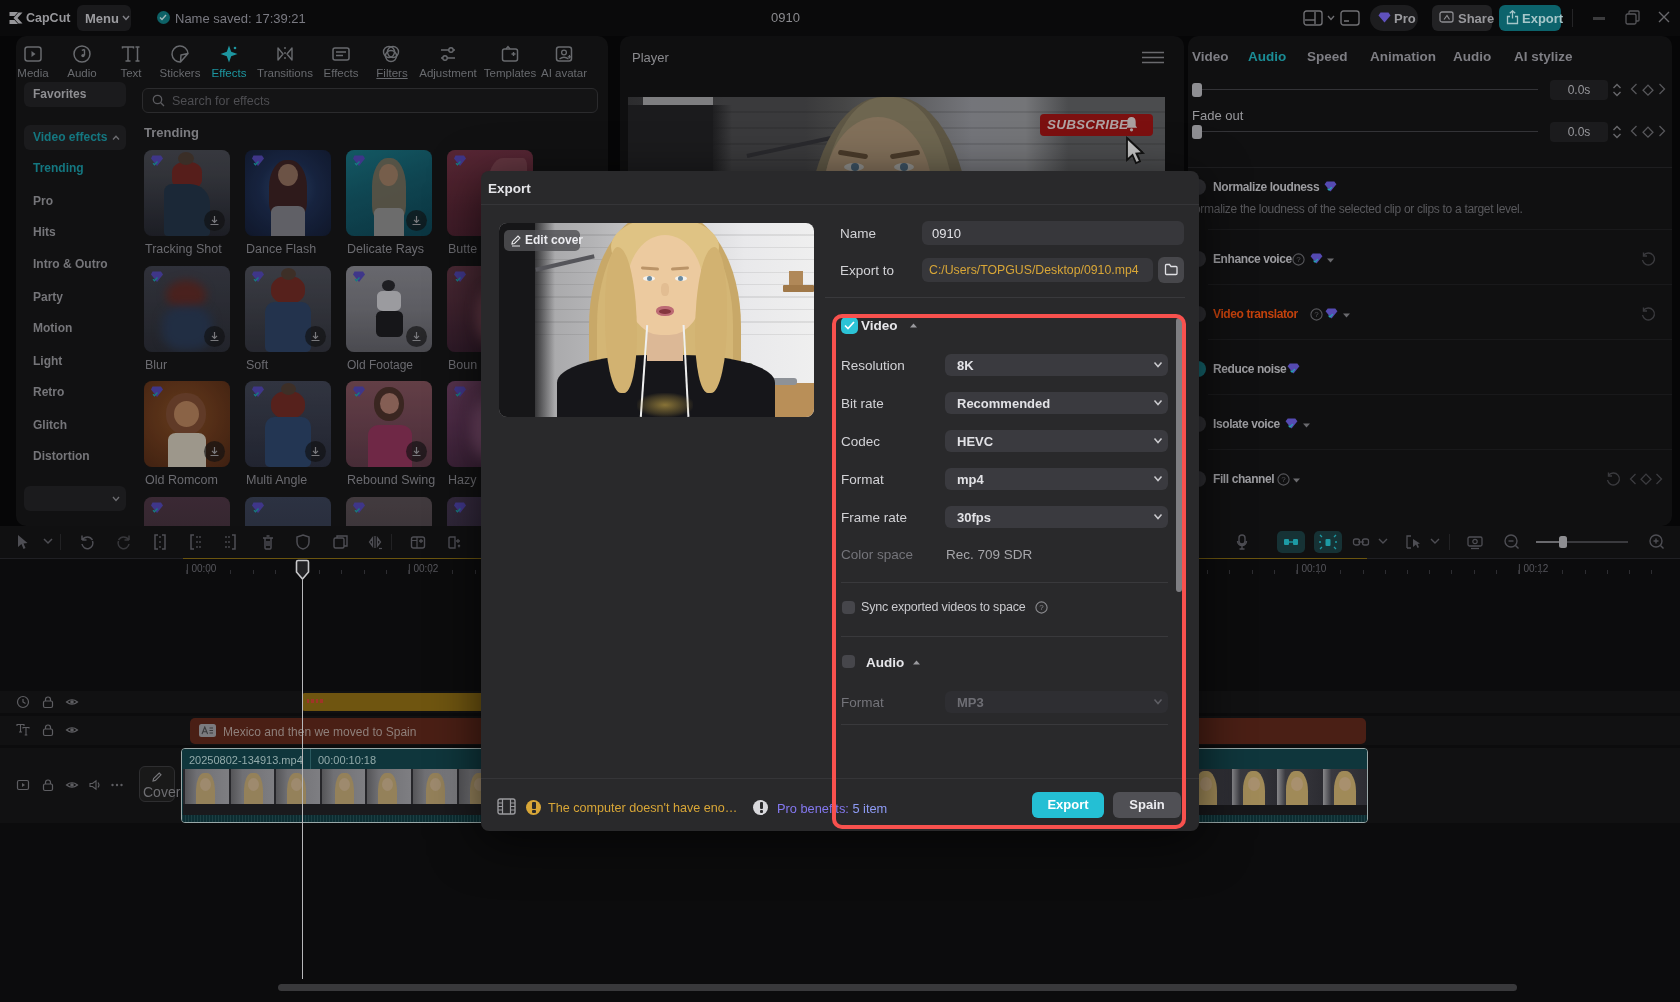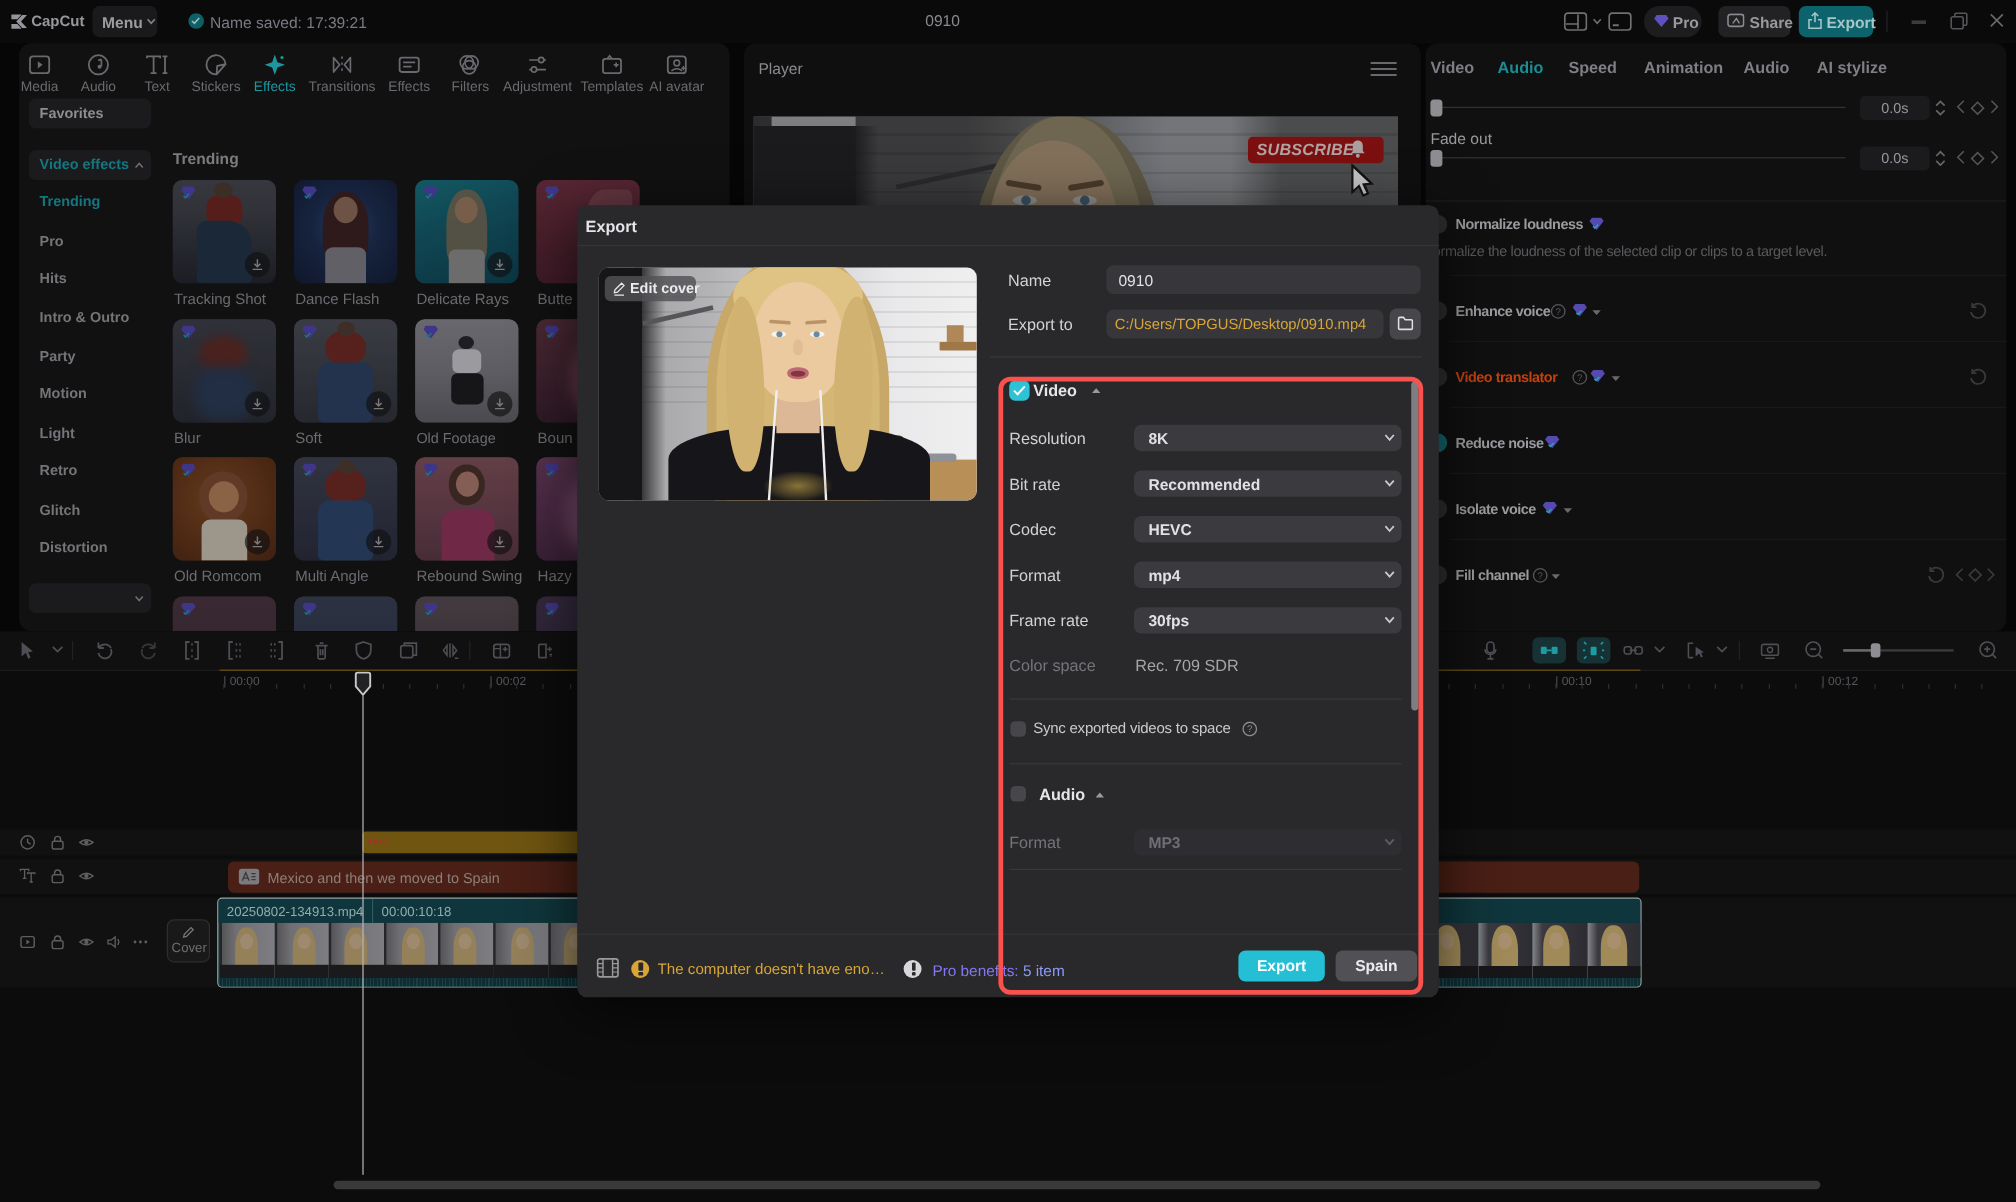--- a/index.html
+++ b/index.html
@@ -104,41 +104,48 @@
 <svg class="abs" style="left:315px;top:8px;" width="20" height="20" viewBox="0 0 20 20">
         <rect x="2" y="4" width="16" height="12" rx="2" stroke="#686a6e" stroke-width="1.5" fill="none"></rect>
         <path d="M5 11.5 H12 M5 8 H15" stroke="#686a6e" stroke-width="1.5"></path>
       </svg>
 <div class="abs" style="left:275px;top:31px;width:100px;text-align:center;font-size:11.5px;color:#686a6e;">Effects</div>
 <svg class="abs" style="left:365px;top:8px;" width="20" height="20" viewBox="0 0 20 20">
         <circle cx="8" cy="8" r="5.5" stroke="#686a6e" stroke-width="1.4" fill="none"></circle>
         <circle cx="12" cy="8" r="5.5" stroke="#686a6e" stroke-width="1.4" fill="none"></circle>
         <circle cx="10" cy="12" r="5.5" stroke="#686a6e" stroke-width="1.4" fill="none"></circle>
       </svg>
-<div class="abs" style="left:325px;top:31px;width:102px;text-align:center;font-size:11.5px;color:#686a6e;">Filters</div>
+<div class="abs" style="left:325px;top:31px;width:102px;text-align:center;font-size:11.5px;color:#686a6e;text-decoration:underline;">Filters</div>
 <svg class="abs" style="left:422px;top:8px;" width="20" height="20" viewBox="0 0 20 20">
         <path d="M3 6 H17 M3 14 H17" stroke="#686a6e" stroke-width="1.4"></path>
         <circle cx="13" cy="6" r="2.2" stroke="#686a6e" stroke-width="1.4" fill="#111112"></circle>
         <circle cx="7" cy="14" r="2.2" stroke="#686a6e" stroke-width="1.4" fill="#111112"></circle>
       </svg>
 <div class="abs" style="left:382px;top:31px;width:100px;text-align:center;font-size:11.5px;color:#686a6e;">Adjustment</div>
 <svg class="abs" style="left:484px;top:8px;" width="20" height="20" viewBox="0 0 20 20">
         <rect x="2.5" y="5" width="15" height="12" rx="2" stroke="#686a6e" stroke-width="1.5" fill="none"></rect>
         <path d="M6 5 L8 2.5 L10 5" stroke="#686a6e" stroke-width="1.4" fill="none"></path>
         <path d="M13.5 8 v4 M11.5 10 h4" stroke="#686a6e" stroke-width="1.4"></path>
       </svg>
 <div class="abs" style="left:444px;top:31px;width:100px;text-align:center;font-size:11.5px;color:#686a6e;">Templates</div>
 <svg class="abs" style="left:538px;top:8px;" width="20" height="20" viewBox="0 0 20 20">
         <rect x="2.5" y="3" width="15" height="14" rx="2.5" stroke="#686a6e" stroke-width="1.5" fill="none"></rect>
         <circle cx="10" cy="8.5" r="2.4" stroke="#686a6e" stroke-width="1.3" fill="none"></circle>
         <path d="M5.5 15 Q10 11.5 14.5 15" stroke="#686a6e" stroke-width="1.3" fill="none"></path>
         <path d="M15.5 11 v3.5 M13.8 12.8 h3.5" stroke="#686a6e" stroke-width="1.2"></path>
       </svg>
 <div class="abs" style="left:498px;top:31px;width:100px;text-align:center;font-size:11.5px;color:#686a6e;">AI avatar</div>
 
+  <div class="abs" style="left:126px;top:52px;width:456px;height:25px;background:#141415;border:1px solid #2b2b2d;border-radius:6px;">
+    <svg class="abs" style="left:9px;top:5px;" width="13" height="13" viewBox="0 0 13 13">
+      <circle cx="5.5" cy="5.5" r="4.2" stroke="#5b5b5f" stroke-width="1.3" fill="none"></circle>
+      <line x1="8.8" y1="8.8" x2="12" y2="12" stroke="#5b5b5f" stroke-width="1.3"></line>
+    </svg>
+    <div class="abs" style="left:29px;top:5px;font-size:12.5px;color:#4e4e52;">Search for effects</div>
+  </div>
   <div class="abs" style="left:128px;top:89px;font-size:13px;font-weight:bold;color:#7c7c80;">Trending</div>
 
 <div class="abs" style="left:8px;top:46px;width:102px;height:25px;background:#1b1b1d;border-radius:6px;"></div>
 <div class="abs" style="left:17px;top:51px;font-size:12px;font-weight:bold;color:#8e8e92;">Favorites</div>
 <div class="abs" style="left:8px;top:89px;width:102px;height:25px;background:#1b1b1d;border-radius:6px;"></div>
 <div class="abs" style="left:17px;top:94px;font-size:12px;font-weight:bold;color:#147780;">Video effects</div>
 <svg class="abs" style="left:96px;top:99px;" width="8" height="6" viewBox="0 0 8 6">
         <path d="M1 4.5 L4 1.2 L7 4.5" stroke="#6e6e72" stroke-width="1.3" fill="none"></path>
       </svg>
 <div class="abs" style="left:17px;top:125px;font-size:12px;font-weight:bold;color:#147780;">Trending</div>
@@ -732,21 +739,21 @@
       </svg>
 <svg class="abs" style="left:110px;top:252px;" width="14" height="14" viewBox="0 0 14 14">
         <circle cx="2.5" cy="7" r="1.2" fill="#5e5e62"></circle>
         <circle cx="7" cy="7" r="1.2" fill="#5e5e62"></circle>
         <circle cx="11.5" cy="7" r="1.2" fill="#5e5e62"></circle>
       </svg>
 <div class="abs" style="left:139px;top:240px;width:36px;height:36px;background:#191919;border:1px solid #2e2e30;border-radius:6px;"></div>
 <svg class="abs" style="left:151px;top:245px;" width="12" height="12" viewBox="0 0 12 12">
         <path d="M2 10 L2.6 7.6 L8.2 2 L10 3.8 L4.4 9.4 L2 10 Z" stroke="#77777b" stroke-width="1.1" fill="none"></path>
       </svg>
-<div class="abs" style="left:143px;top:258px;font-size:11px;color:#6e6e72;">Cover</div>
+<div class="abs" style="left:143px;top:258px;font-size:14px;color:#6e6e72;">Cover</div>
 <div class="abs" style="left:302px;top:167px;width:330px;height:18px;background:#6f5510;border-radius:3px;"></div>
 <div class="abs" style="left:307px;top:173px;width:16px;height:4px;background:repeating-linear-gradient(90deg,#a03428 0 2.5px,transparent 2.5px 4.5px);"></div>
 <div class="abs" style="left:190px;top:192px;width:1176px;height:26px;background:#4a1f15;border-radius:5px;"></div>
 <div class="abs" style="left:199px;top:198px;width:17px;height:13px;background:#7b7b7f;border-radius:2.5px;"></div>
 <svg class="abs" style="left:201px;top:200px;" width="13" height="9" viewBox="0 0 13 9">
         <path d="M1 8 L3.8 1 L6.6 8 M2 5.8 H5.6" stroke="#3a3a3c" stroke-width="1.1" fill="none"></path>
         <path d="M8.5 2 H12 M8.5 4.5 H12 M8.5 7 H12" stroke="#3a3a3c" stroke-width="1.0"></path>
       </svg>
 <div class="abs" style="left:223px;top:199px;font-size:12px;color:#8e7f7a;">Mexico and then we moved to Spain</div>
 <div class="abs" style="left:181px;top:222px;width:1187px;height:75px;border:1.5px solid #9aa8a8;border-radius:4px;background:#0e3238;overflow:hidden;">

